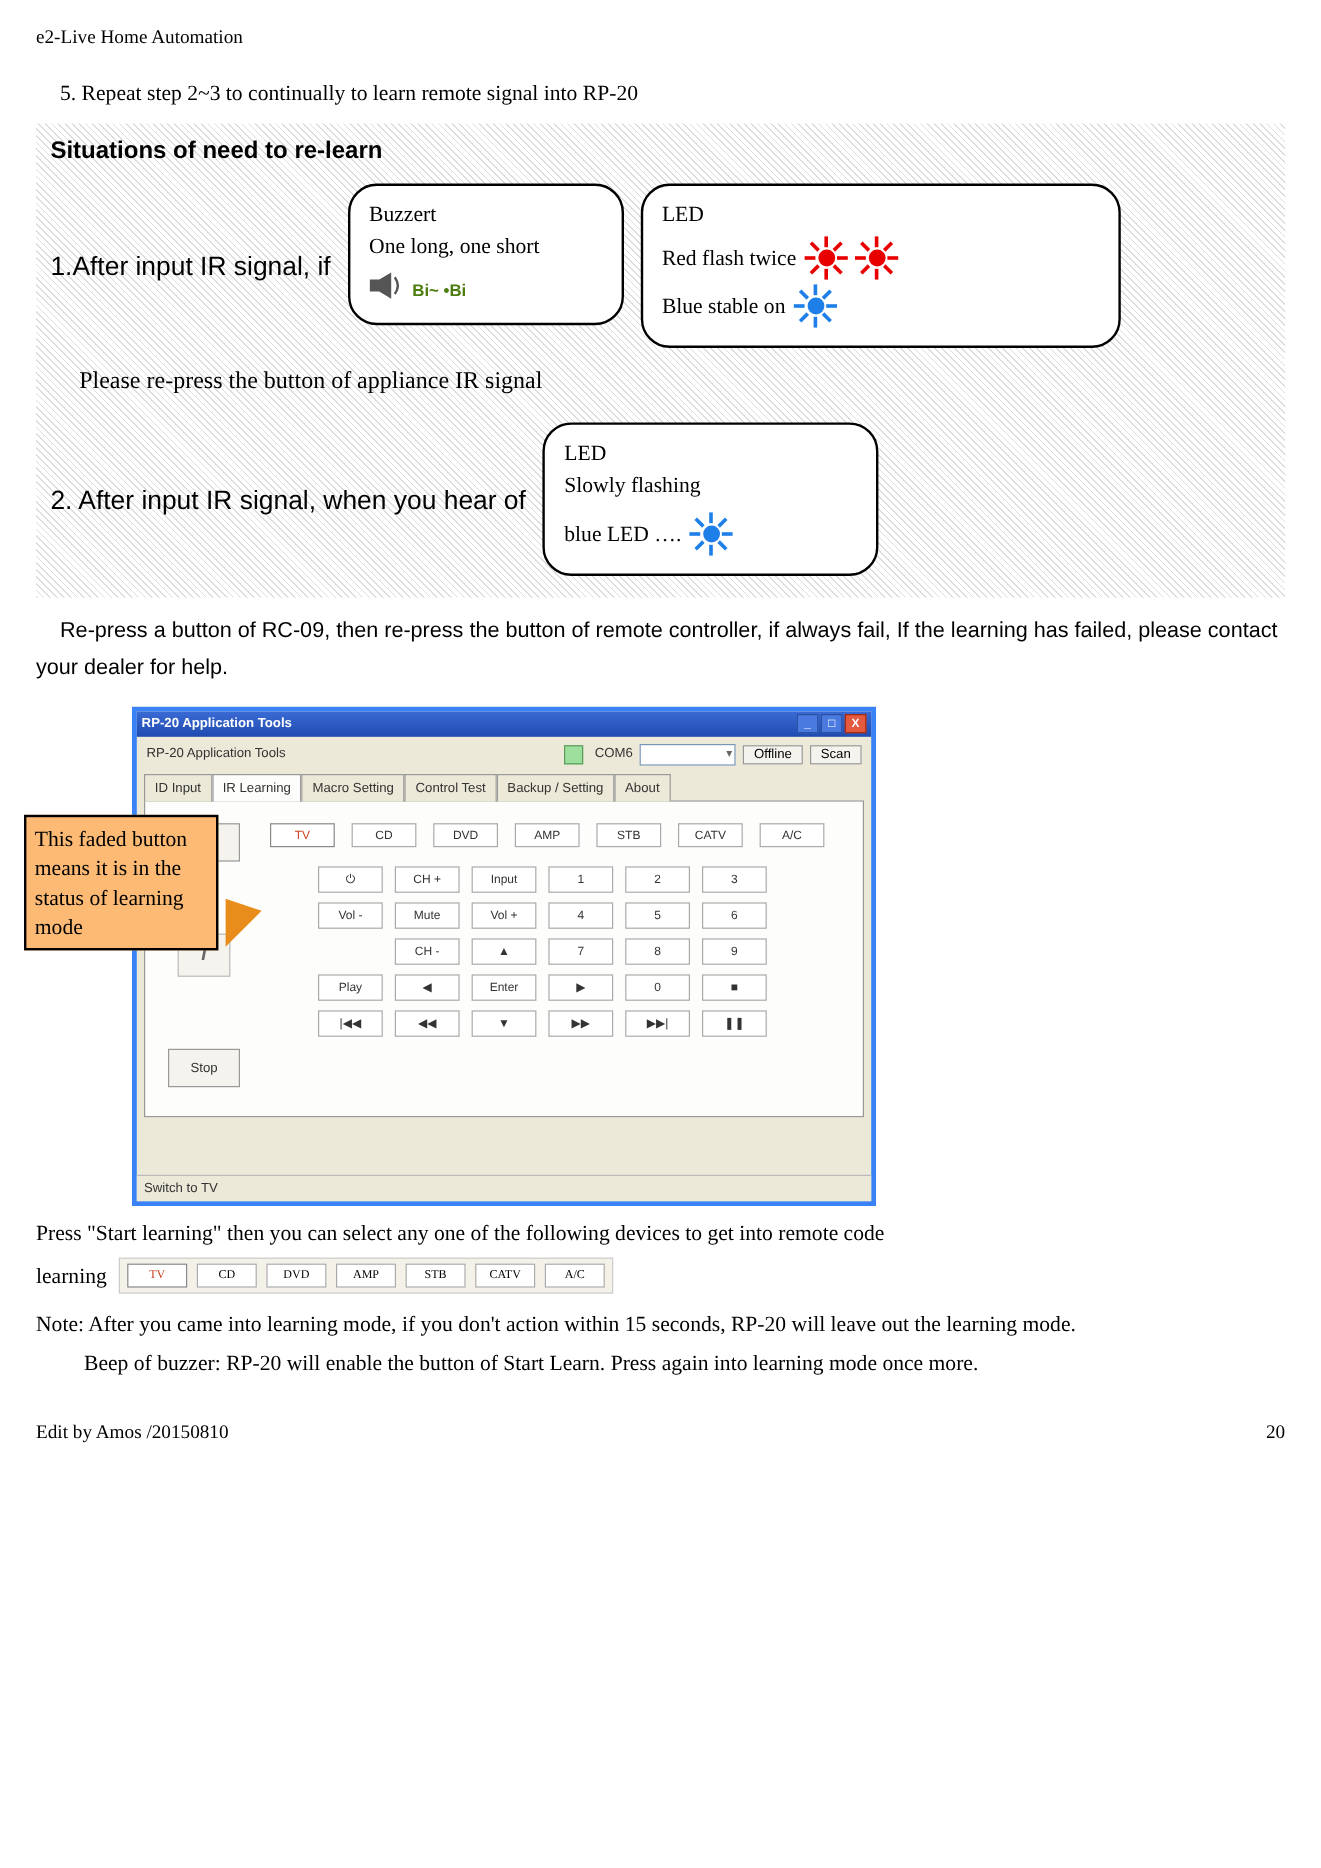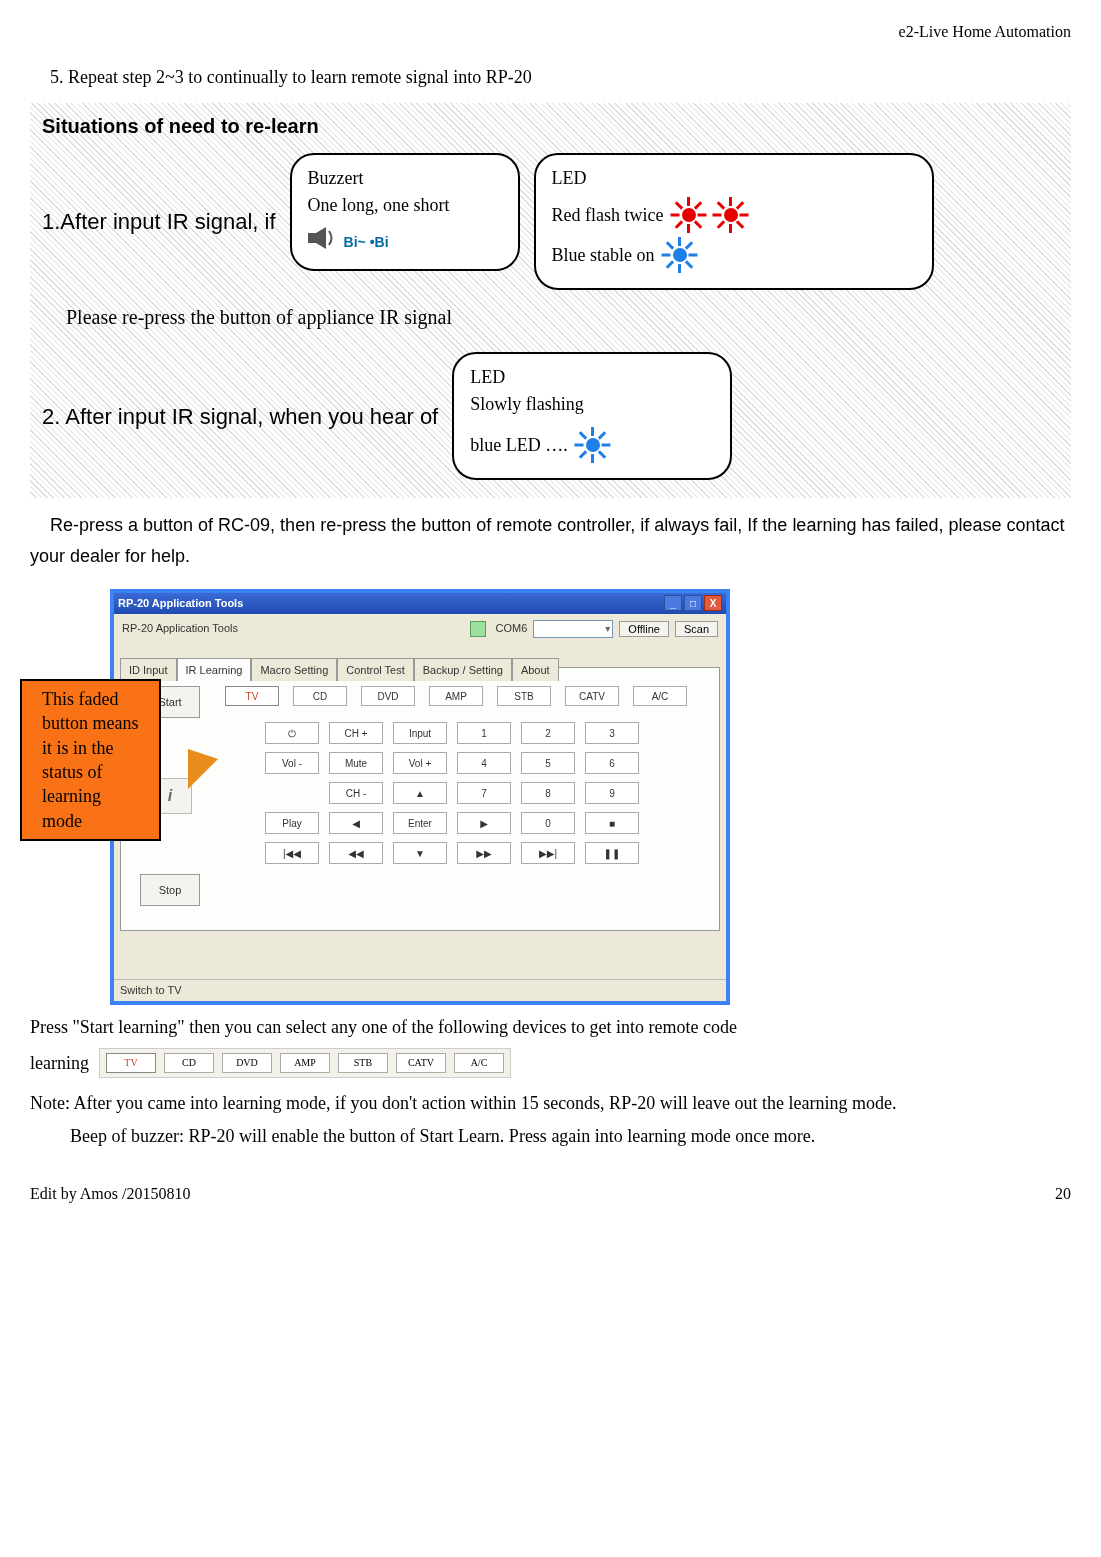--- a/index.html
+++ b/index.html
@@ -6,21 +6,21 @@
   body {
     font-family: "Times New Roman", serif;
     font-size: 18px;
     margin: 0;
     padding: 20px 30px;
     width: 1101px;
     color: #000;
     line-height: 1.5;
     background: #fff;
   }
-  .header-right { text-align: right; font-size: 16px; margin-bottom: 20px; }
+  .header-right { text-align: left; font-size: 16px; margin-bottom: 20px; }
   .num-item { margin: 8px 0 12px 20px; }
   .hatched {
     background-image: repeating-linear-gradient(45deg, #ddd 0 1px, #fff 1px 4px);
     padding: 8px 12px 18px 12px;
     margin-bottom: 12px;
     font-family: Arial, sans-serif;
   }
   .hatched h3 { margin: 0 0 12px 0; font-size: 20px; }
   .row1 { display: flex; align-items: flex-start; gap: 14px; }
   .v-center-text { align-self: center; font-size: 22px; }
@@ -31,34 +31,34 @@
     padding: 10px 16px 10px 16px;
     font-family: "Times New Roman", serif;
     font-size: 18px;
     position: relative;
   }
   .bubble.w220 { width: 230px; }
   .bubble.w400 { width: 400px; }
   .bubble.w200 { width: 200px; }
   .bubble.w280 { width: 280px; }
   .sound-box { display:flex; align-items:center; gap:6px; margin-top:6px;}
-  .sound-text { color:#0369a1; font-weight:bold; font-family:Arial; font-size:14px; }
+  .sound-text { color:#4d7c0f; font-weight:bold; font-family:Arial; font-size:14px; }
   .led-row{ display:flex; align-items:center; gap:8px; margin:6px 0;}
   .sun { position:relative; width:34px; height:34px; display:inline-block;}
   .sun .core{ position:absolute; top:10px; left:10px; width:14px; height:14px; border-radius:50%; }
   .sun .ray{ position:absolute; width:3px; height:9px; left:15.5px; top:-1px; transform-origin:1.5px 18px;}
   .sun.red .core{ background:#e80000;} .sun.red .ray{ background:#e80000;}
   .sun.blue .core{ background:#1e7fe8;} .sun.blue .ray{ background:#1e7fe8;}
   .instr-serif { font-family:"Times New Roman", serif; font-size:20px; margin:12px 0 20px 24px; }
   .row2{ display:flex; align-items:flex-start; gap:14px; margin-top:18px;}
   .p-sans{ font-family:Arial, sans-serif; font-size:18px; line-height:1.7; margin:10px 0 18px 0;}
   .app-wrap{ display:flex; align-items:flex-start; gap:0; margin:6px 0 6px 80px; position:relative;}
   .callout{
-    background:#f97316; border:2px solid #000; font-family:"Times New Roman",serif;
-    font-size:18px; padding:6px 20px; width:141px; line-height:1.35;
+    background:#fdba74; border:2px solid #000; font-family:"Times New Roman",serif;
+    font-size:18px; padding:6px 7px; width:162px; line-height:1.35;
     position:absolute; left:-90px; top:90px; z-index:30;
   }
   .callout-arrow{
     position:absolute; left:78px; top:160px; width:0;height:0;
     border-left:30px solid #e88c1b; border-top:10px solid transparent; border-bottom:30px solid transparent;
     z-index:29;
   }
   .app-window{
     width:620px; background:#ece9d8; border:4px solid #3b82f6;
     font-family:Tahoma, Arial, sans-serif; font-size:11px; color:#333;
@@ -75,21 +75,21 @@
   .win-btn.close{ background:#e35a3f; border:1px solid #a02a10; color:#fff;}
   .toolbar{
     display:flex; justify-content:space-between; align-items:center; padding:6px 8px;
   }
   .tb-right{ display:flex; gap:6px; align-items:center;}
   .combo{ width:80px; height:18px; background:#fff; border:1px solid #7a96b5; position:relative;}
   .combo::after{ content:"▾"; position:absolute; right:2px; top:0; font-size:10px; color:#666;}
   .sq{ width:16px; height:16px; background:#9de09d; border:1px solid #5a9a5a; margin-right:4px;}
   .btn-s{ background:#f4f3ee; border:1px solid #999; padding:1px 8px; font-size:11px;}
   .tabs{ display:flex; gap:0; margin:0 6px; font-size:11px;}
-  .tab{ padding:3px 8px; background:#ece9d8; border:1px solid #999; border-bottom:none; position:relative; top:14px;}
+  .tab{ padding:3px 8px; background:#ece9d8; border:1px solid #999; border-bottom:none; position:relative; top:1px;}
   .tab.active{ background:#fdfdfb; z-index:2;}
   .tab-panel{ margin:0 6px 6px 6px; background:#fdfdfb; border:1px solid #999; padding:18px 14px 24px 14px; }
   .left-col{ float:left; width:70px; display:flex; flex-direction:column; gap:60px; align-items:center;}
   .big-btn{ width:60px; height:32px; background:#f4f3ee; border:1px solid #999; display:flex; align-items:center; justify-content:center; font-size:11px;}
   .dev-row{ display:flex; gap:14px; margin-left:90px; margin-bottom:16px;}
   .dev-btn{ width:54px; height:20px; background:#fff; border:1px solid #aaa; display:flex; align-items:center; justify-content:center; font-size:10px;}
   .dev-btn.sel{ color:#c42; border-color:#888;}
   .grid-area{ margin-left:130px; display:grid; grid-template-columns:repeat(6,54px); gap:8px 10px;}
   .g-btn{ height:22px; background:#fff; border:1px solid #aaa; display:flex; align-items:center; justify-content:center; font-size:10px;}
   .statusbar{ border-top:1px solid #bbb; padding:2px 6px; font-size:11px; color:#333; background:#ece9d8;margin-top:48px;}

